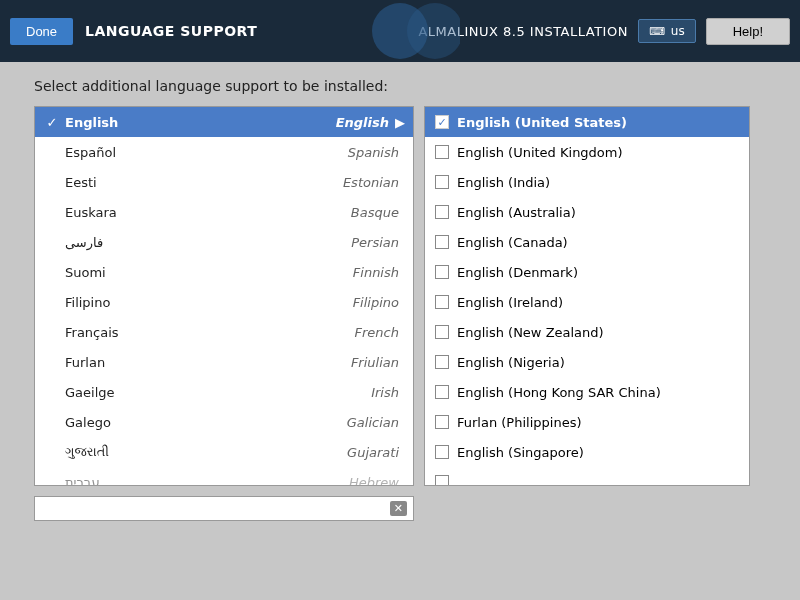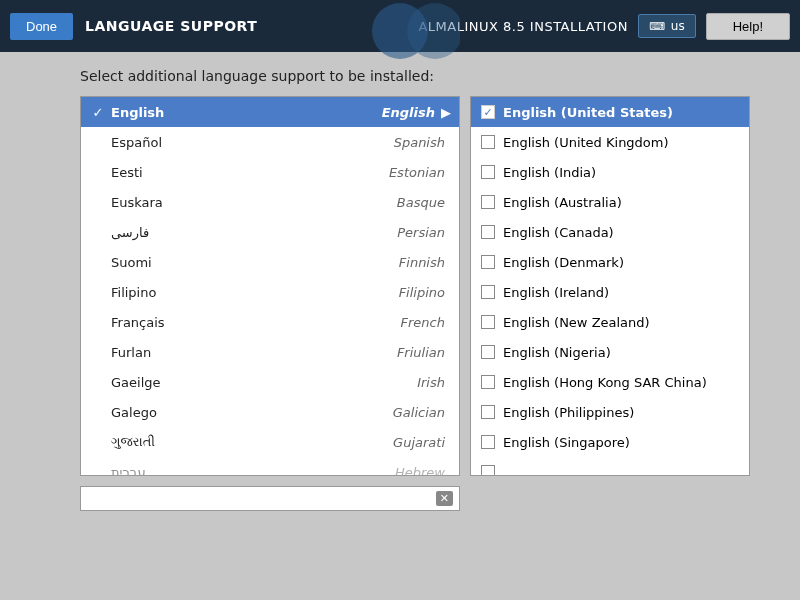--- a/index.html
+++ b/index.html
@@ -9,21 +9,21 @@
       width: 800px;
       height: 600px;
       overflow: hidden;
     }
     .header {
       background: #1a2a3a;
       display: flex;
       align-items: center;
       justify-content: space-between;
       padding: 0 10px;
-      height: 52px;
+      height: 62px;
     }
     .header-left {
       display: flex;
       align-items: center;
       gap: 12px;
     }
     .header-title {
       color: white;
       font-size: 14px;
       font-weight: bold;
@@ -65,21 +65,21 @@
     }
     .help-button {
       background: #d0d0d0;
       border: 1px solid #aaa;
       padding: 5px 26px;
       font-size: 13px;
       cursor: pointer;
       border-radius: 2px;
     }
     .content {
-      padding: 16px 50px 16px 80px;
+      padding: 16px 50px 16px 34px;
     }
     .subtitle {
       font-size: 14px;
       color: #222;
       margin-bottom: 12px;
     }
     .panels {
       display: flex;
       gap: 10px;
       height: 380px;
@@ -339,21 +339,21 @@
         <div class="locale-item">
           <div class="locale-checkbox"></div>
           <span class="locale-label">English (Nigeria)</span>
         </div>
         <div class="locale-item">
           <div class="locale-checkbox"></div>
           <span class="locale-label">English (Hong Kong SAR China)</span>
         </div>
         <div class="locale-item">
           <div class="locale-checkbox"></div>
-          <span class="locale-label">English (Philippines)</span>
+          <span class="locale-label">Furlan (Philippines)</span>
         </div>
         <div class="locale-item">
           <div class="locale-checkbox"></div>
           <span class="locale-label">English (Singapore)</span>
         </div>
         <div class="locale-item">
           <div class="locale-checkbox"></div>
         </div>
       </div>
   </div>

